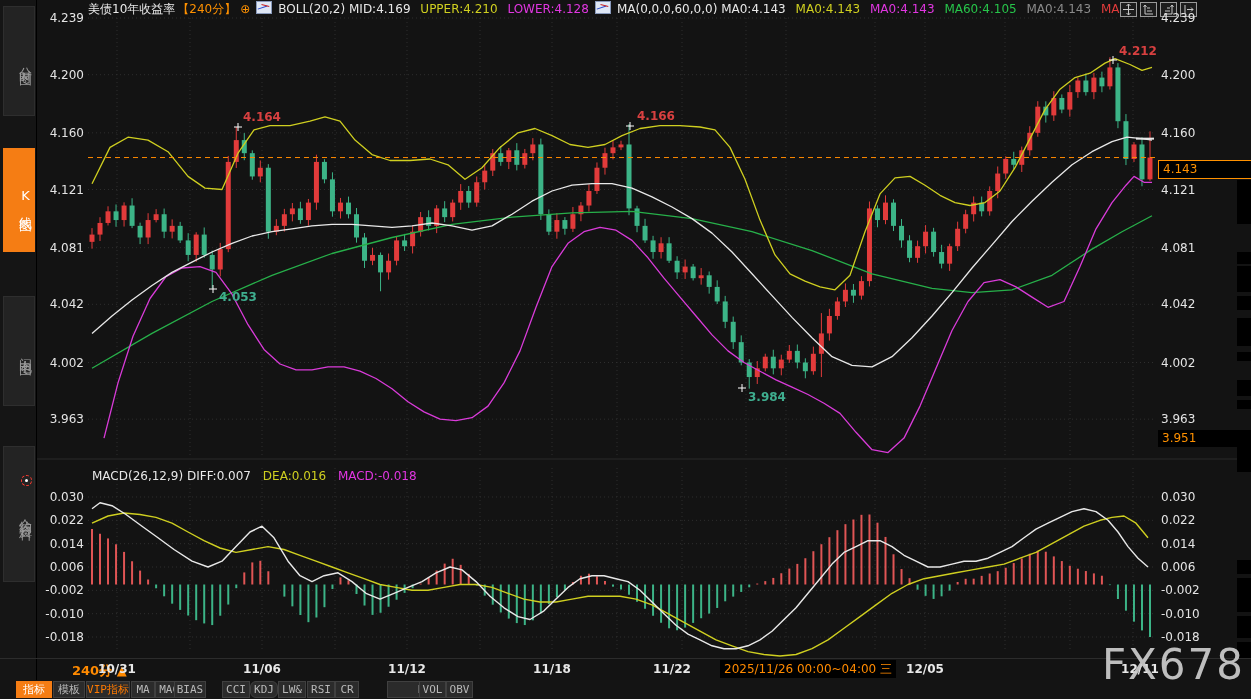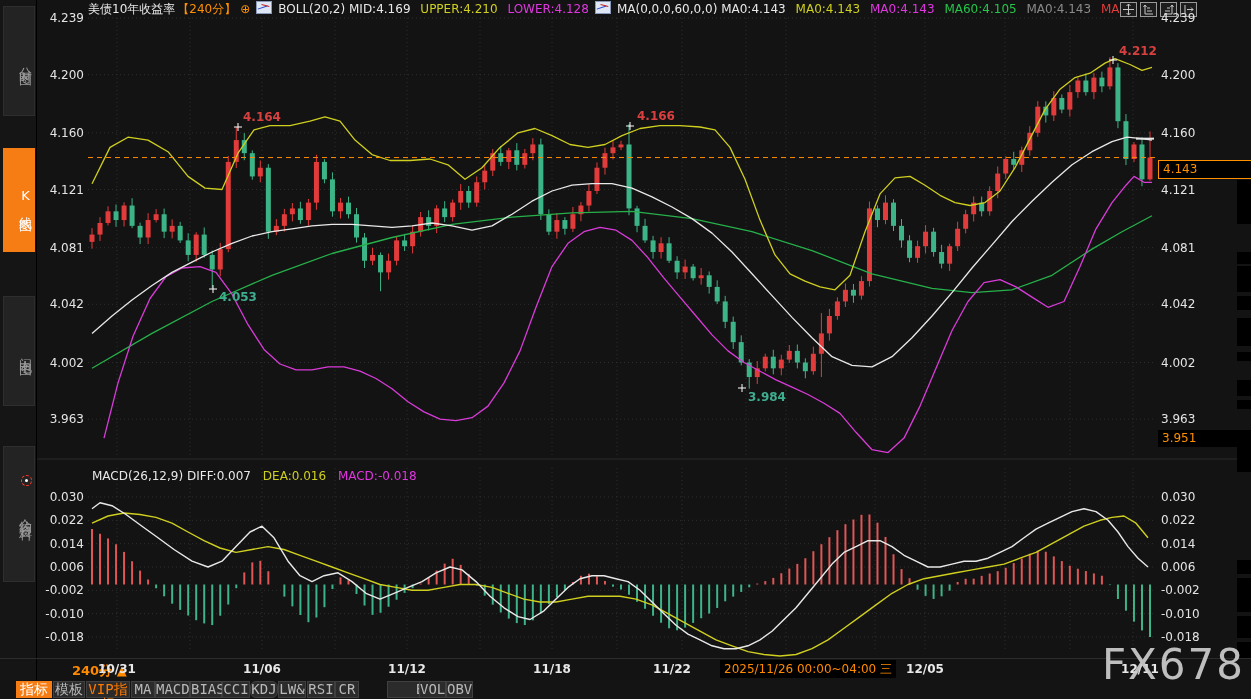--- a/index.html
+++ b/index.html
@@ -39,21 +39,21 @@
   #macd-hdr span{margin-right:8px;}
   
   #xrow{position:absolute;left:0;top:658px;width:1251px;height:22px;border-top:1px solid #2c2c2c;}
   #period{position:absolute;left:72px;top:3px;color:#ff8a00;font-size:13px;font-weight:bold;cursor:pointer;}
   .xlab{position:absolute;top:3px;font-size:12px;font-weight:bold;color:#e8e8e8;transform:translateX(-50%);}
   #xhl{position:absolute;top:1px;left:720px;width:134px;height:18px;background:#000;color:#ff8a00;
        font-size:12px;line-height:18px;text-align:center;white-space:nowrap;padding:0 4px;width:auto;}
   
   #toolbar{position:absolute;left:0;top:680px;width:1251px;height:19px;background:#141414;}
   .tb-btn{position:absolute;top:1px;height:15px;background:#2b2b2b;border:1px solid #404040;
-          color:#b8b8b8;font-size:14px;line-height:15px;text-align:center;cursor:pointer;
+          color:#b8b8b8;font-size:11px;line-height:15px;text-align:center;cursor:pointer;
           font-family:"DejaVu Sans Mono","Liberation Mono",monospace;}
   .tb-btn.active{background:#f57d14;color:#fff;border-color:#f57d14;}
   .tb-btn.vip{color:#ff7a00;}
   .tb-btn.dim{color:#8a8a8a;background:#222;margin-top:24px;}
   
   #wm{position:absolute;right:6px;top:640px;font-size:42px;color:#cdcdcd;opacity:.92;
       letter-spacing:2px;font-family:"DejaVu Sans","Liberation Sans",sans-serif;}
   
   #burst{position:absolute;left:21px;top:475px;width:9px;height:9px;border:1px dashed #ff3b30;
          border-radius:50%;cursor:pointer;}
@@ -647,21 +647,21 @@
       <div class="xlab" style="left: 925px;">12/05</div>
       <div class="xlab" style="left: 1140px;">12/11</div>
     </div>
 
   <div id="toolbar">
       <div class="tb-btn active" style="left: 16px; width: 34px;">指标</div>
       <div class="tb-btn" style="left: 53px; width: 30px;">模板</div>
       <div class="tb-btn vip" style="left: 86px; width: 42px;">VIP指标</div>
       <div class="tb-btn" style="left: 131px; width: 22px;">MA</div>
       <div class="tb-btn" style="left: 155px; width: 33px;">MACD</div>
-      <div class="tb-btn" style="left: 190px; width: 30px; text-align: center;">BIAS</div>
+      <div class="tb-btn" style="left: 174px; width: 30px; text-align: center;">BIAS</div>
       <div class="tb-btn" style="left: 222px; width: 26px;">CCI</div>
       <div class="tb-btn" style="left: 250px; width: 26px; border-radius: 6px;">KDJ</div>
       <div class="tb-btn" style="left: 278px; width: 26px;">LW&amp;</div>
       <div class="tb-btn" style="left: 307px; width: 26px;">RSI</div>
       <div class="tb-btn" style="left: 335px; width: 22px;">CR</div>
       <div class="tb-btn" style="left: 359px; width: 26px; margin-top: 20px;">PSY</div>
       <div class="tb-btn" style="left: 387px; width: 30px; padding-left: 28px;">BOLL</div>
       <div class="tb-btn" style="left: 419px; width: 25px;">VOL</div>
       <div class="tb-btn" style="left: 446px; width: 25px;">OBV</div>
       <div class="tb-btn dim" style="left: 474px; width: 32px;">设置</div>

